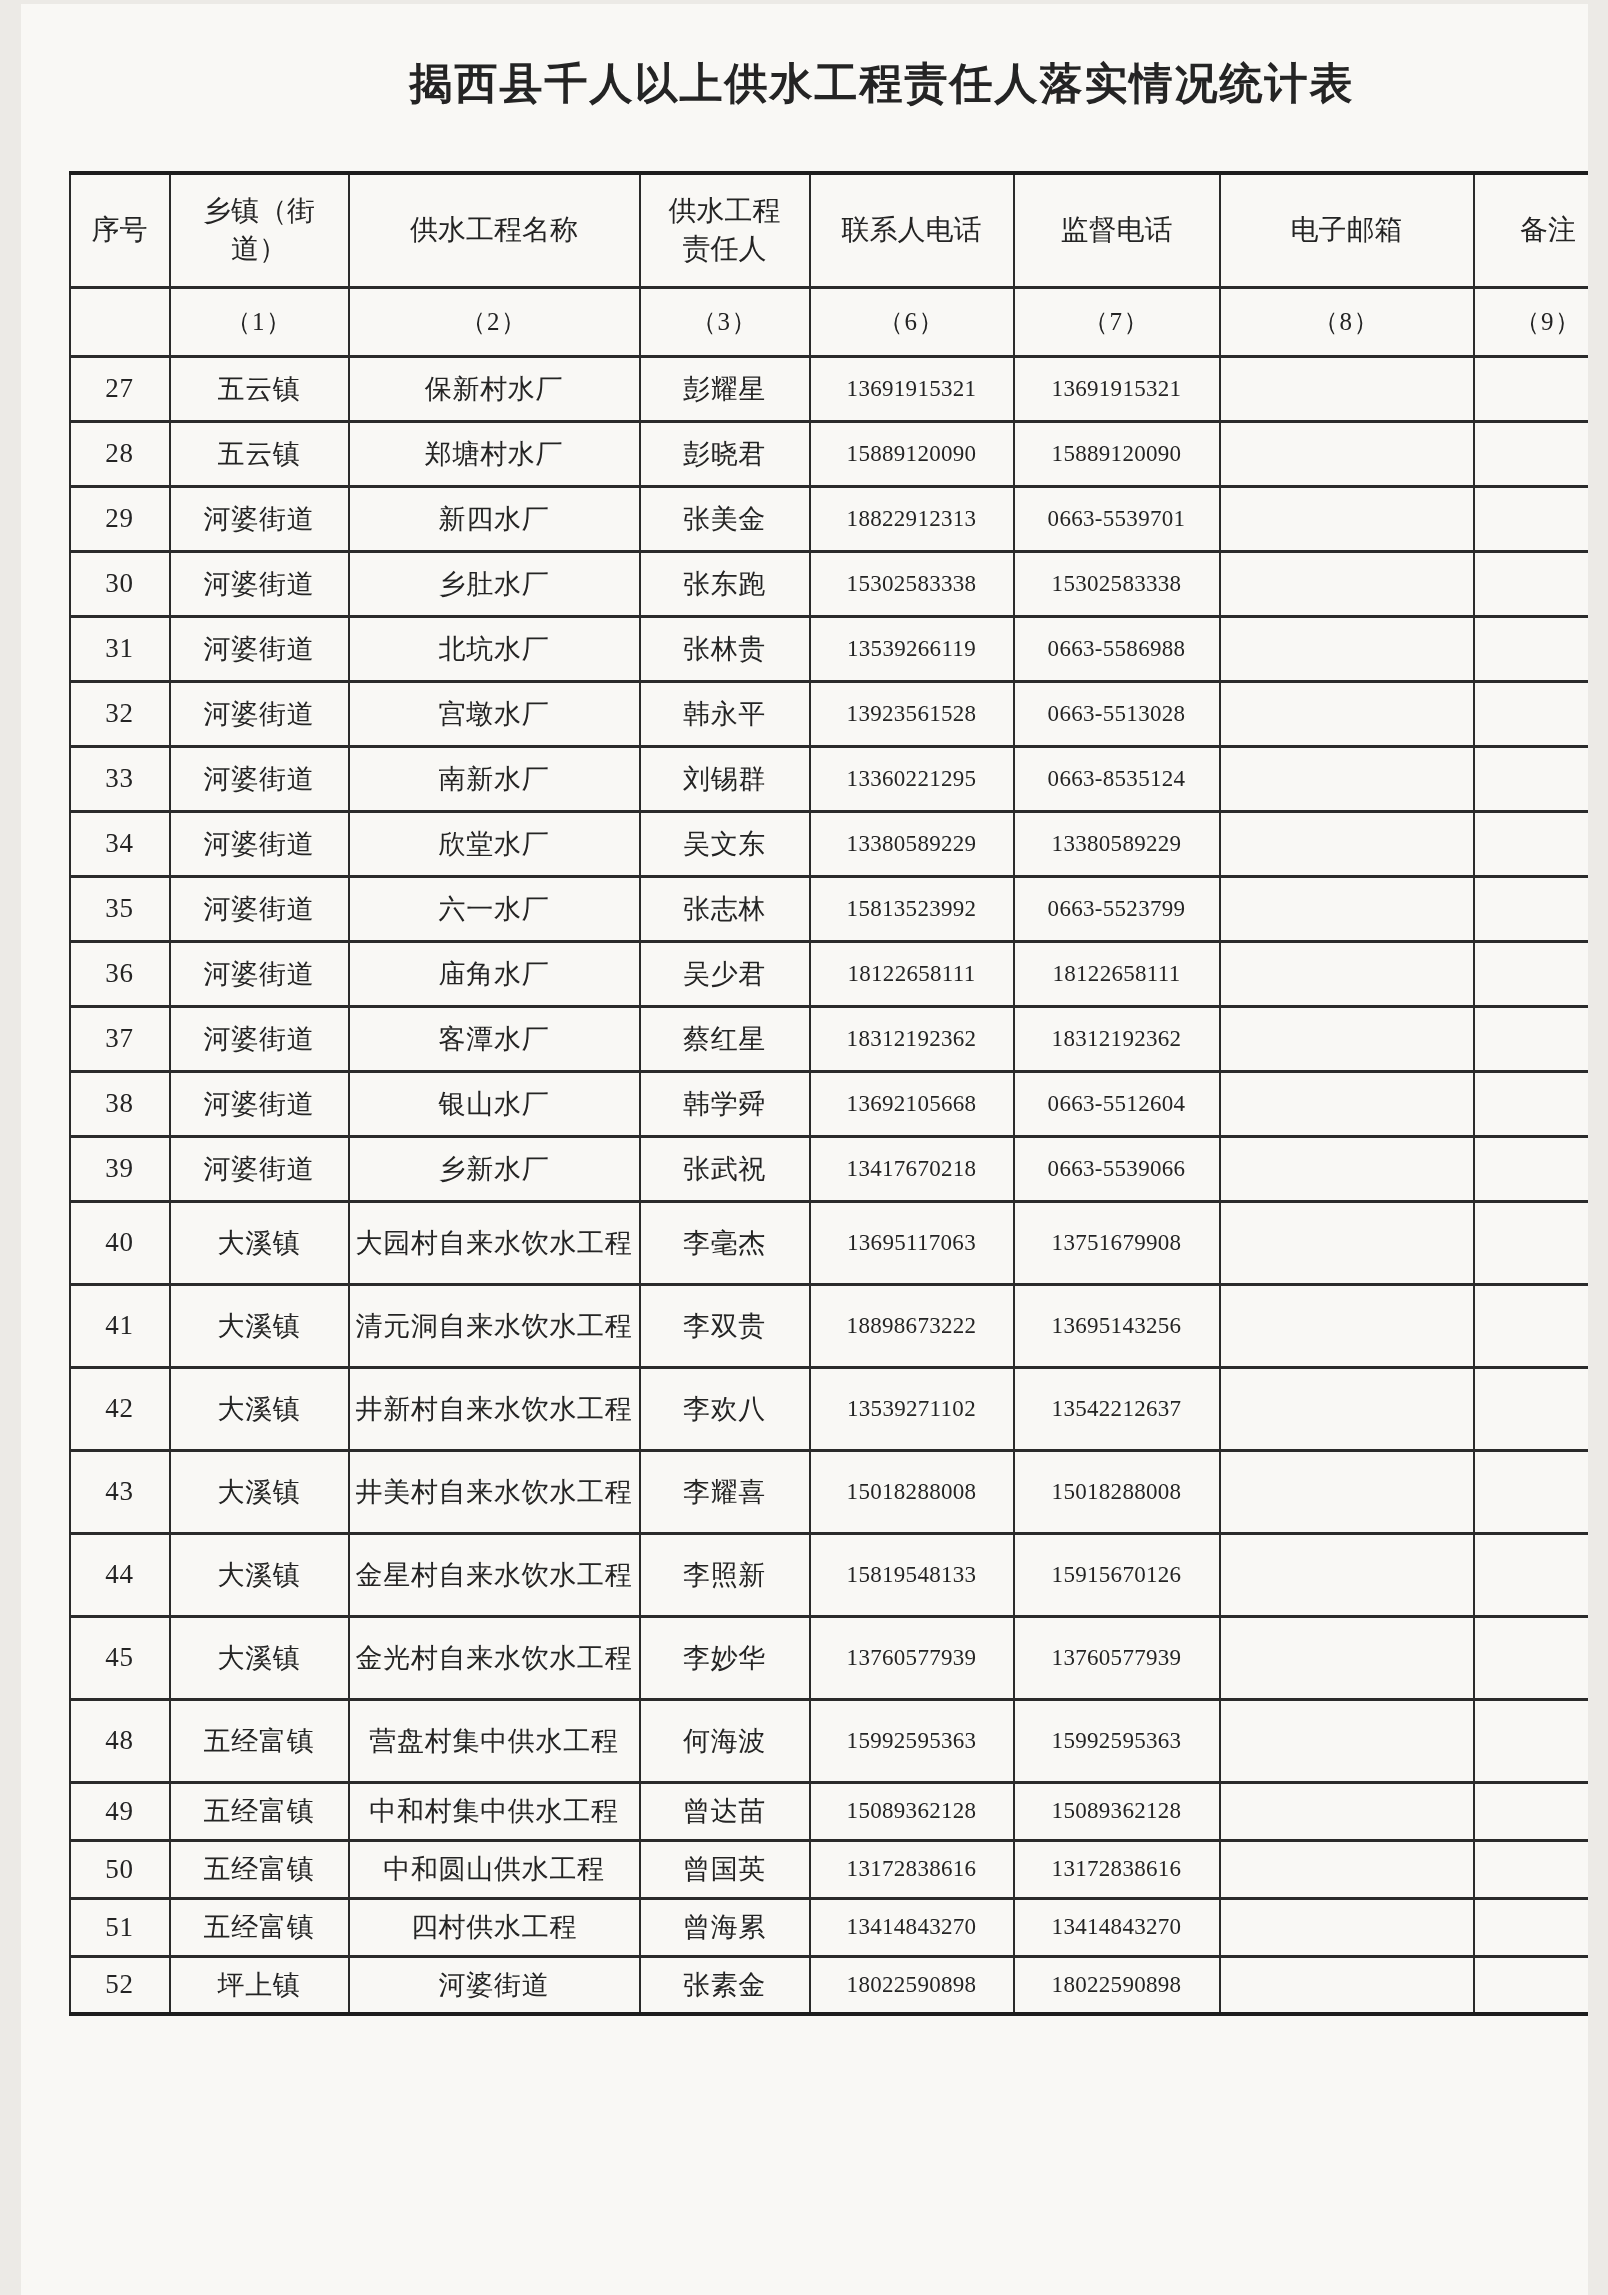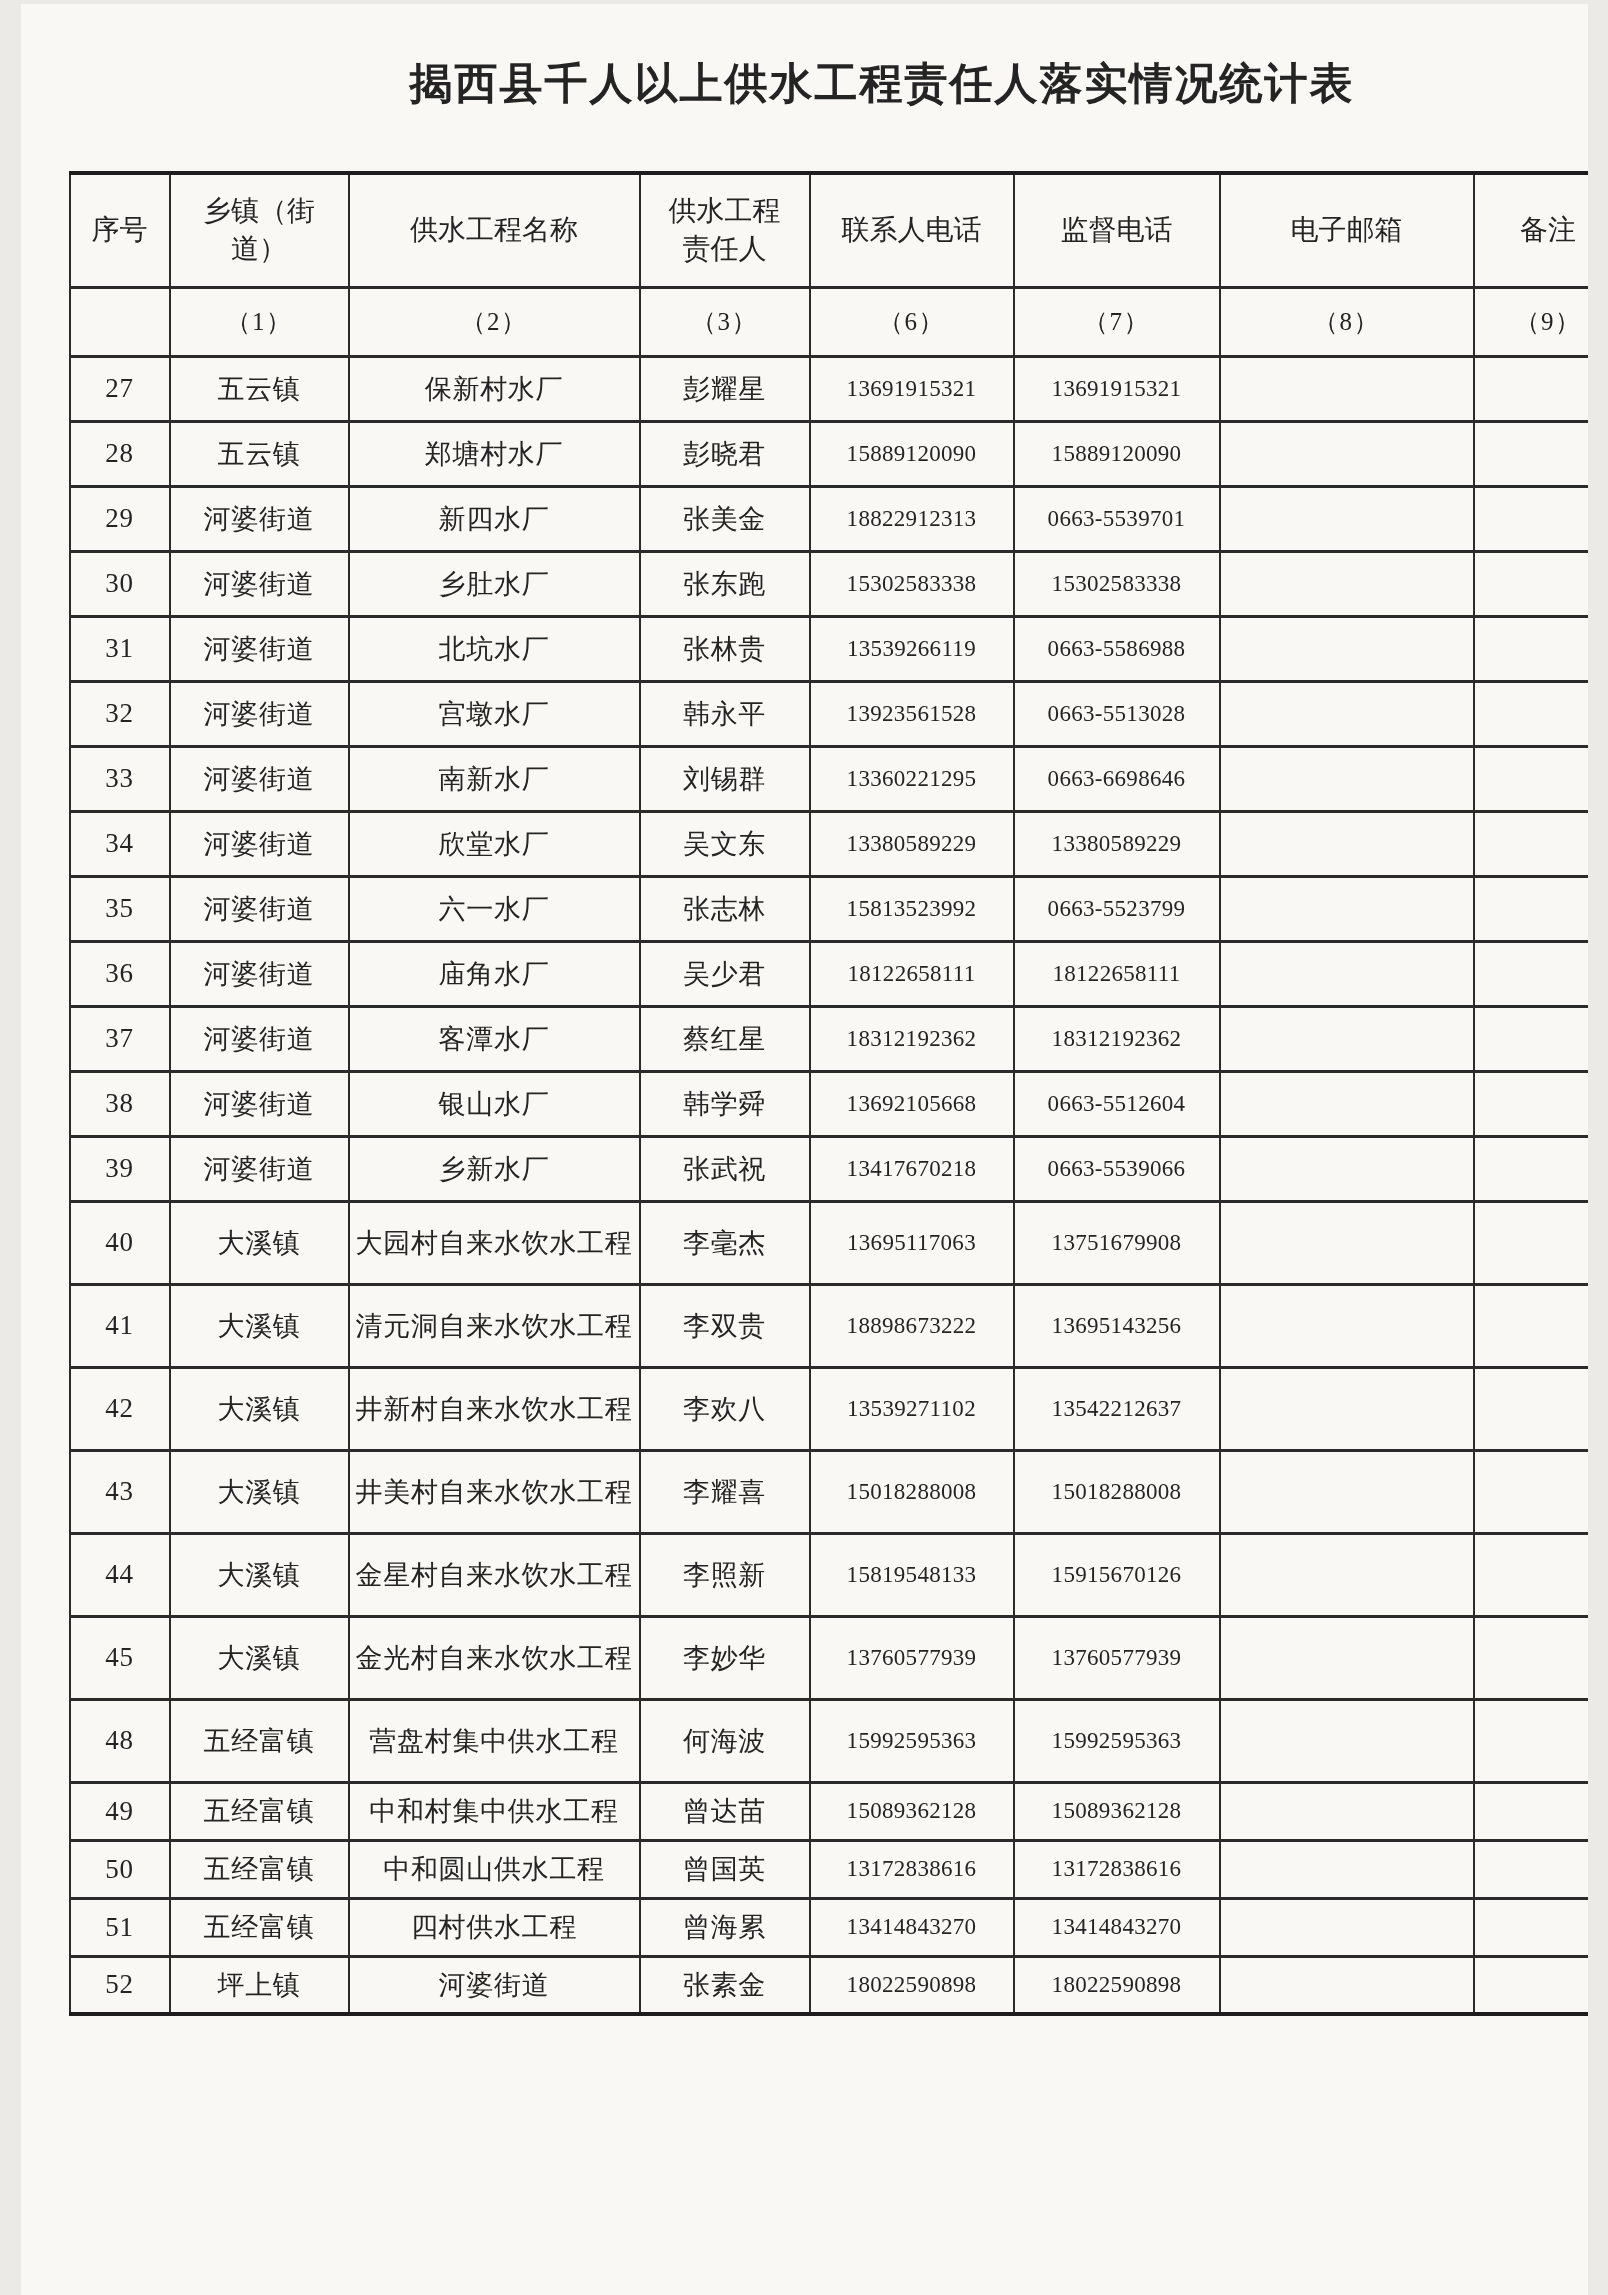--- a/index.html
+++ b/index.html
@@ -182,21 +182,21 @@
           <td class="cell-supervision_phone">0663-5513028</td>
           <td class="cell-email"></td>
           <td class="cell-remark"></td>
         </tr>
         <tr>
           <td class="cell-seq">33</td>
           <td class="cell-township">河婆街道</td>
           <td class="cell-project">南新水厂</td>
           <td class="cell-person">刘锡群</td>
           <td class="cell-contact_phone">13360221295</td>
-          <td class="cell-supervision_phone">0663-6698646</td>
+          <td class="cell-supervision_phone">0663-8535124</td>
           <td class="cell-email"></td>
           <td class="cell-remark"></td>
         </tr>
         <tr>
           <td class="cell-seq">34</td>
           <td class="cell-township">河婆街道</td>
           <td class="cell-project">欣堂水厂</td>
           <td class="cell-person">吴文东</td>
           <td class="cell-contact_phone">13380589229</td>
           <td class="cell-supervision_phone">13380589229</td>

